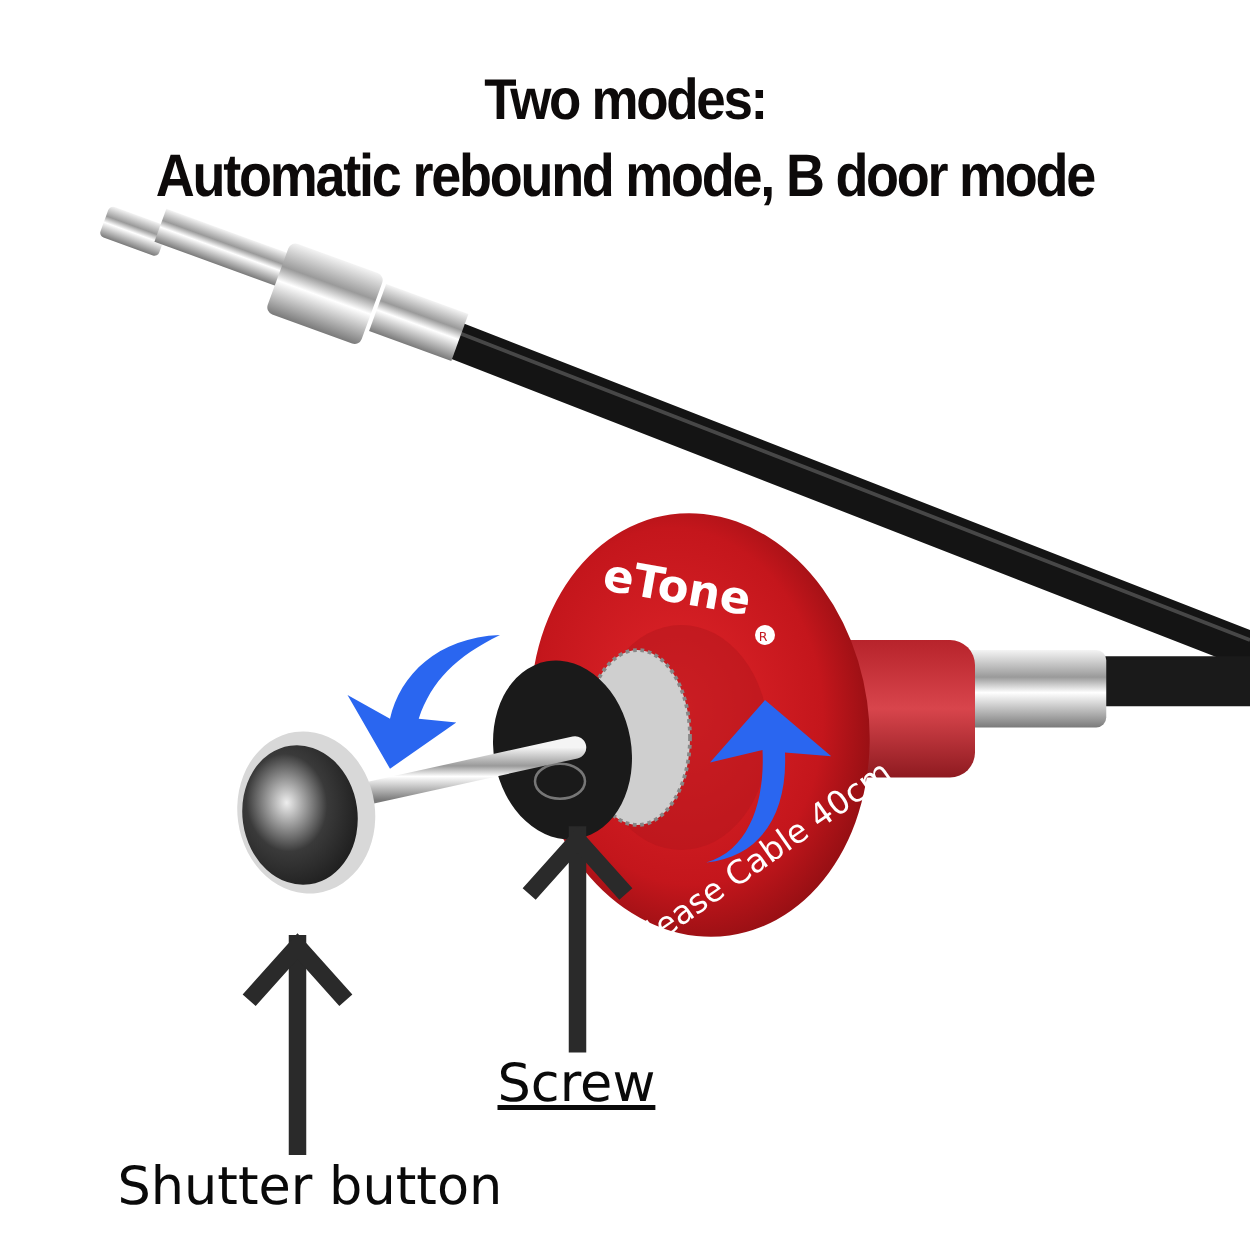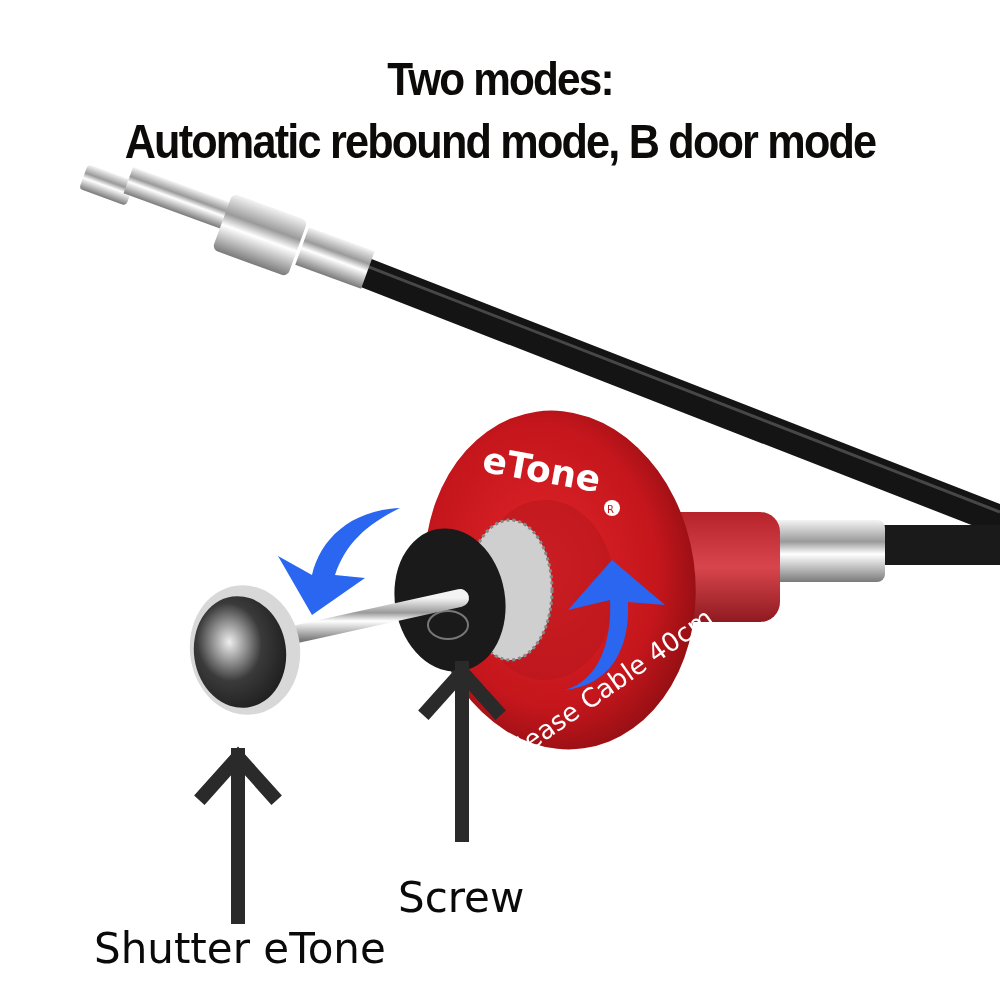--- a/index.html
+++ b/index.html
@@ -2,21 +2,21 @@
 <html><head>
 <meta charset="utf-8">
 <style>
   html, body { margin:0; padding:0; background:#ffffff; }
   body { width:1000px; height:1000px; position:relative; overflow:hidden; font-family:"Liberation Sans", sans-serif; }
   .title { position:absolute; left:0; width:1000px; text-align:center; color:#0d0a0a; font-family:"Liberation Sans", sans-serif; font-weight:bold; letter-spacing:-2px; }
   .title.l1 { top:52px; font-size:46px; transform:scaleX(0.92); }
   .title.l2 { top:114px; font-size:48px; transform:scaleX(0.9); }
   .scene { position:absolute; left:0; top:0; width:1000px; height:1000px; }
   .label { position:absolute; color:#0a0a0a; font-family:"DejaVu Sans", sans-serif; font-size:42px; }
-  .label.screw { left:398px; top:873px; }
+  .label.screw { left:398px; top:842px;text-decoration:underline; }
   .label.shutter { left:94px; top:924px; }
 </style>
 </head>
 <body>
 
 <div class="title l1">Two modes:</div>
 <div class="title l2">Automatic rebound mode, B door mode</div>
 
 <svg class="scene" viewBox="0 0 1000 1000" xmlns="http://www.w3.org/2000/svg">
   <defs>
@@ -89,13 +89,13 @@
     <path d="M 462 835 L 462 668"></path>
     <path d="M 428 710 L 462 672 L 496 710"></path>
   </g>
   <g stroke="#2a2a2a" stroke-width="14" fill="none" stroke-linecap="square">
     <path d="M 238 917 L 238 755"></path>
     <path d="M 204 795 L 238 757 L 272 795"></path>
   </g>
 </svg>
 
 <div class="label screw">Screw</div>
-<div class="label shutter">Shutter eTone</div>
+<div class="label shutter">Shutter button</div>
 
 </body></html>

